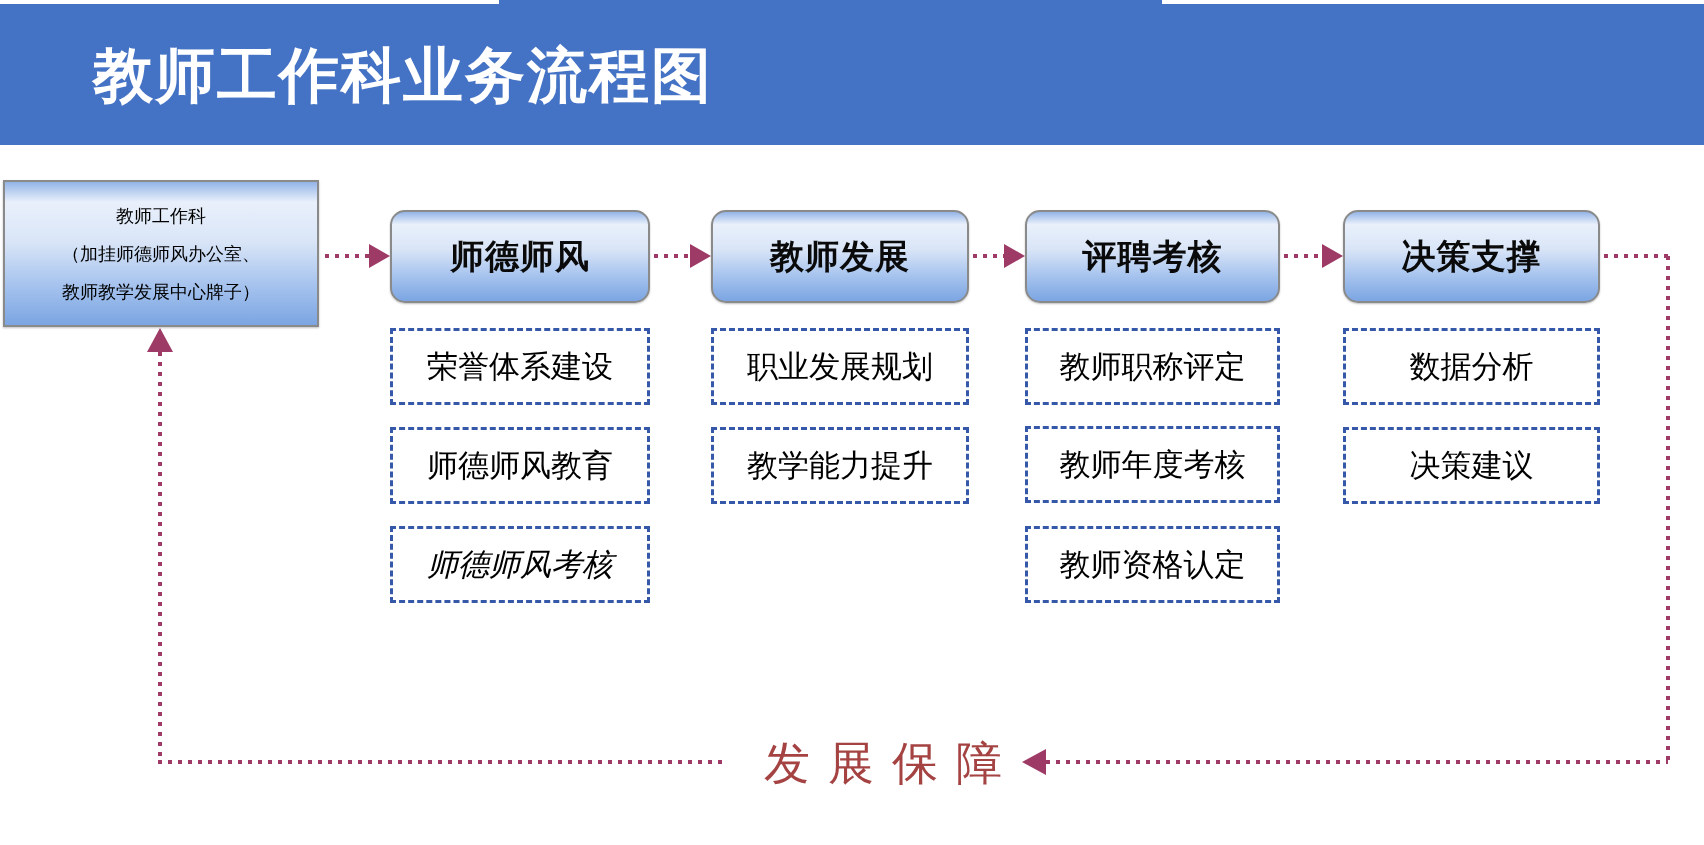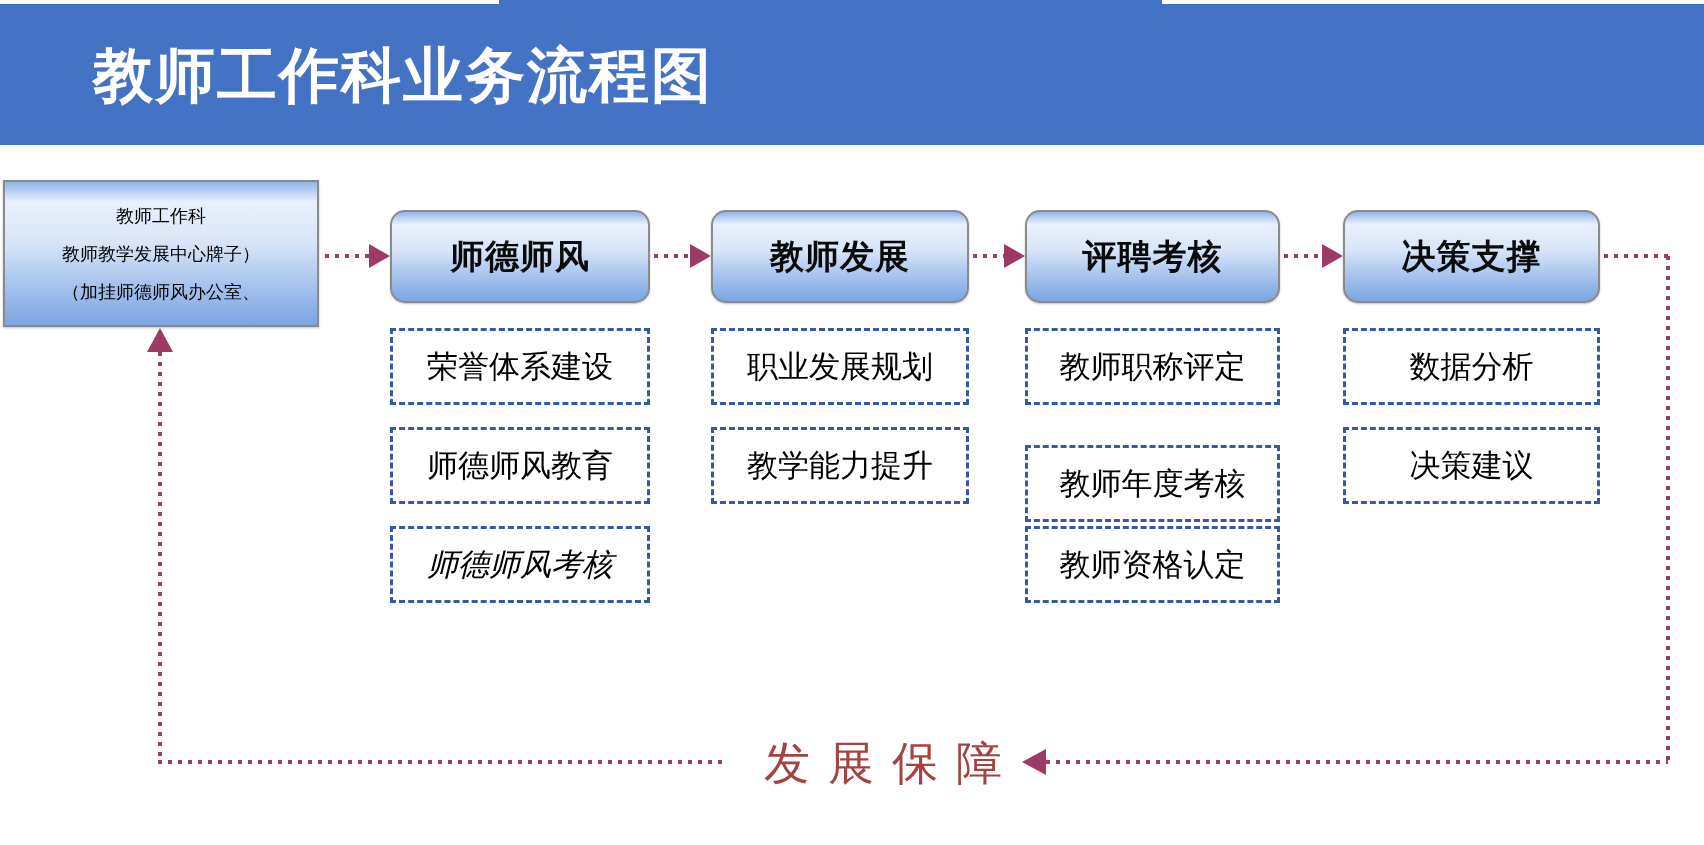--- a/index.html
+++ b/index.html
@@ -51,22 +51,22 @@
 
 <div id="stage">
 
   <div class="header-bar"></div>
   <div class="header-notch"></div>
   <div class="page-title">教师工作科业务流程图</div>
 
   <div class="gbox source-box">
     <div class="source-text">
       <div>教师工作科</div>
+      <div>（加挂师德师风办公室、</div>
       <div>教师教学发展中心牌子）</div>
-      <div>（加挂师德师风办公室、</div>
     </div>
   </div>
 
   <div class="gbox main-box" style="left:390px;width:260px;">
     <span class="main-label">师德师风</span>
   </div>
   <div class="gbox main-box" style="left:711px;width:258px;">
     <span class="main-label">教师发展</span>
   </div>
   <div class="gbox main-box" style="left:1025px;width:255px;">
@@ -89,21 +89,21 @@
   <div class="sub-box" style="left:711px;width:258px;top:328px;">
     <span class="sub-label">职业发展规划</span>
   </div>
   <div class="sub-box" style="left:711px;width:258px;top:427px;">
     <span class="sub-label">教学能力提升</span>
   </div>
 
   <div class="sub-box" style="left:1025px;width:255px;top:328px;">
     <span class="sub-label">教师职称评定</span>
   </div>
-  <div class="sub-box" style="left:1025px;width:255px;top:445px;text-align:right;">
+  <div class="sub-box" style="left:1025px;width:255px;top:426px;text-align:right;">
     <span class="sub-label">教师年度考核</span>
   </div>
   <div class="sub-box" style="left:1025px;width:255px;top:526px;">
     <span class="sub-label">教师资格认定</span>
   </div>
 
   <div class="sub-box" style="left:1343px;width:257px;top:328px;">
     <span class="sub-label">数据分析</span>
   </div>
   <div class="sub-box" style="left:1343px;width:257px;top:427px;">

